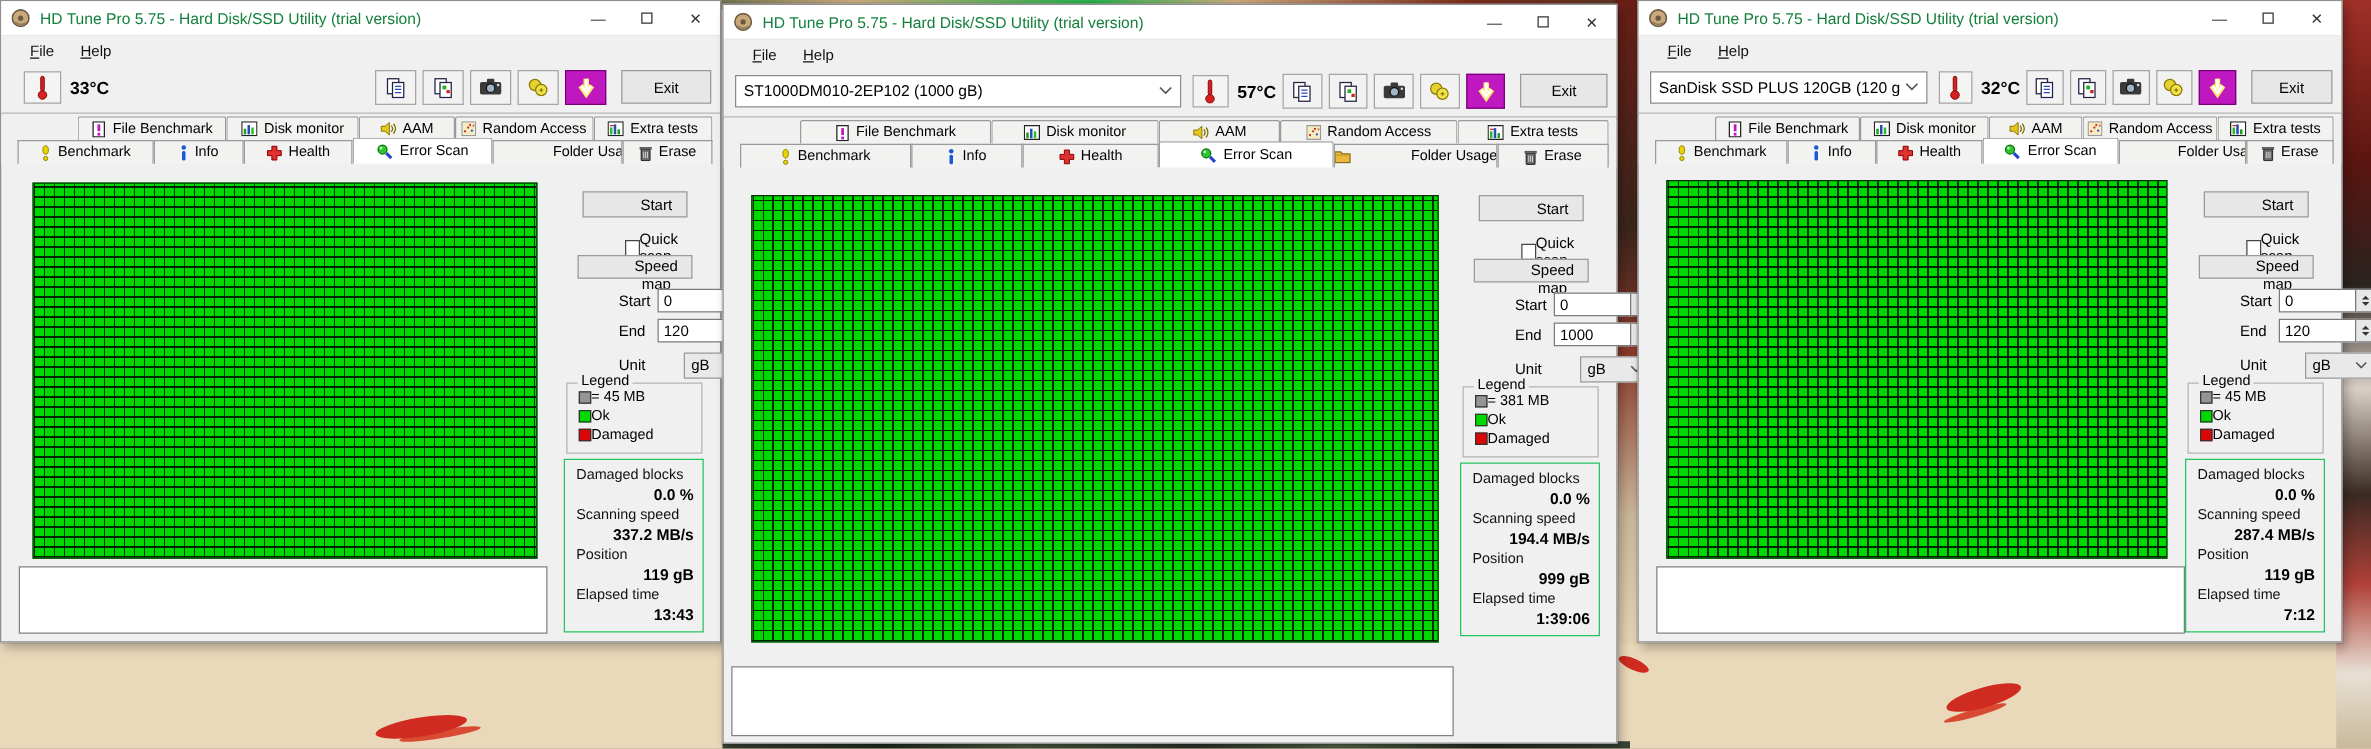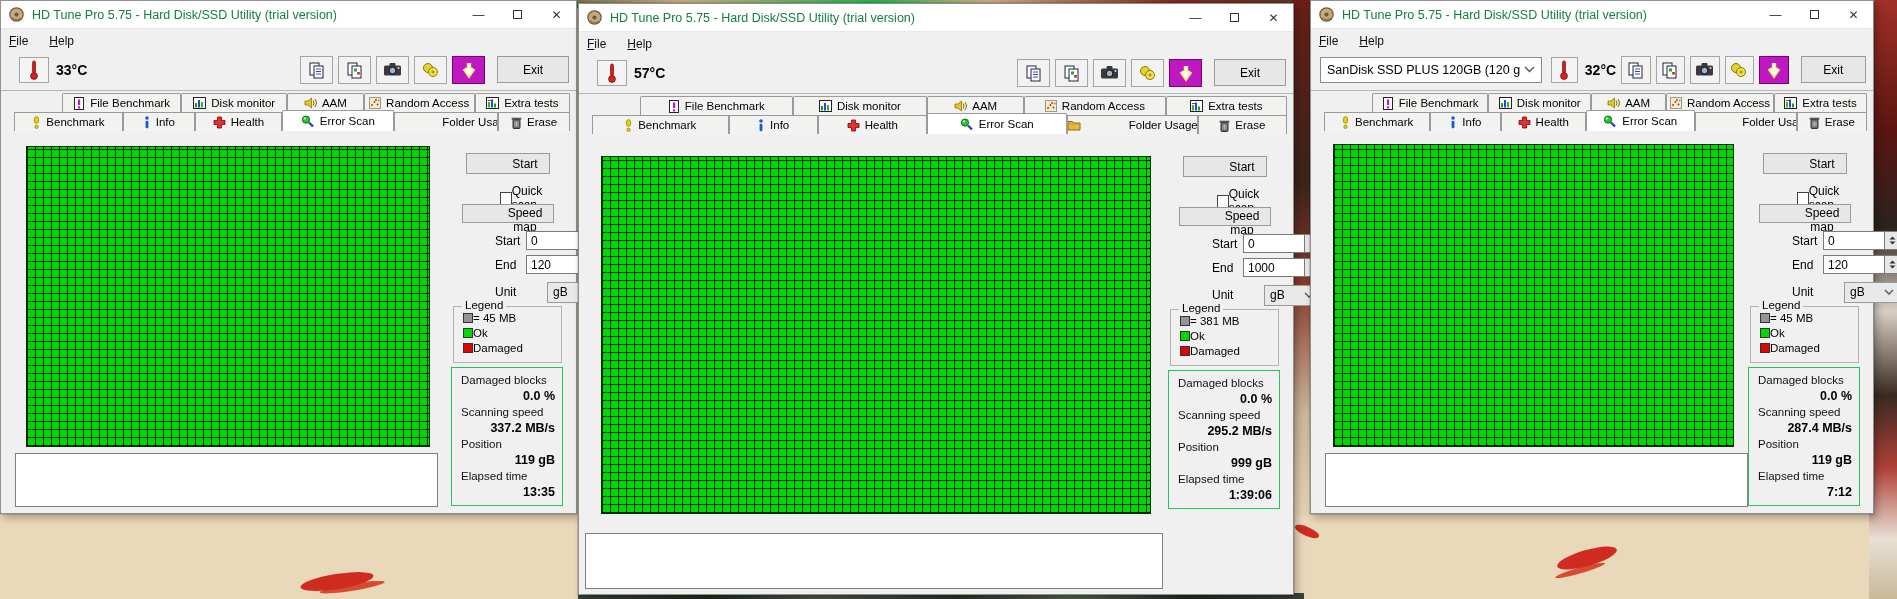--- a/index.html
+++ b/index.html
@@ -29,21 +29,21 @@
   .win-1{left:578px;top:3px;width:716px;height:592px;}
   .win-2{left:1310px;top:0;width:564px;height:514px;}
 
   .titlebar{height:28px;background:#ffffff;display:flex;align-items:center;padding-left:8px;border-bottom:1px solid #e8e8e8;}
   .app-icon{width:15px;height:15px;margin-right:8px;flex:0 0 auto;}
   .title-text{font-size:12.5px;color:#15803d;white-space:nowrap;overflow:hidden;flex:1 1 auto;}
   .caption-btns{display:flex;align-self:stretch;flex:0 0 auto;}
   .cap{width:39px;display:flex;align-items:center;justify-content:center;font-size:12px;color:#333;cursor:default;}
   .maxbox{width:9px;height:9px;border:1px solid #333;display:inline-block;}
 
-  .menubar{height:24px;display:flex;align-items:center;padding-left:6px;background:#f0f0f0;}
+  .menubar{height:24px;display:flex;align-items:center;padding-left:21px;background:#f0f0f0;}
   .menu-item{padding:2px 9px 2px 2px;margin-right:10px;color:#111;}
   .menu-item u{text-decoration:underline;}
 
   .toolbar{height:38px;display:flex;align-items:center;padding:0 7px 4px 9px;background:#f0f0f0;border-bottom:1px solid #b5b5b5;}
   .combo{height:26px;width:222px;background:#fff;border:1px solid #8a8a8a;display:flex;align-items:center;padding:0 6px;}
   .win-1 .combo{width:372px;}
   .combo-text{flex:1 1 auto;font-size:12.5px;white-space:nowrap;overflow:hidden;}
   .combo-arrow{flex:0 0 auto;margin-left:4px;display:flex;}
   .temp-btn{height:26px;width:30px;margin-left:9px;border:1px solid #a5a5a5;background:#f4f4f4;display:flex;align-items:center;justify-content:center;}
   .temp-val{font-weight:bold;font-size:14px;margin-left:7px;white-space:nowrap;}
@@ -379,21 +379,21 @@
       </div>
 
       <div class="stats-box">
         <div class="stat-label">Damaged blocks</div>
         <div class="stat-value">0.0 %</div>
         <div class="stat-label">Scanning speed</div>
         <div class="stat-value">337.2 MB/s</div>
         <div class="stat-label">Position</div>
         <div class="stat-value">119 gB</div>
         <div class="stat-label">Elapsed time</div>
-        <div class="stat-value">13:35</div>
+        <div class="stat-value">13:43</div>
       </div>
     </div>
   </div>
 
   <div class="win win-1">
     <div class="titlebar">
       <span class="app-icon">
         <svg viewBox="0 0 12 12" width="15" height="15">
             <circle cx="6" cy="6" r="5.3" fill="#c9a87c" stroke="#6b5a40"></circle>
             <circle cx="6" cy="6" r="1.7" fill="#6b5a40"></circle>
@@ -409,20 +409,28 @@
         <span class="cap">✕</span>
       </span>
     </div>
 
     <div class="menubar">
       <span class="menu-item"><u>F</u><span>ile</span></span>
       <span class="menu-item"><u>H</u><span>elp</span></span>
     </div>
 
     <div class="toolbar">
+      <div class="combo">
+        <span class="combo-text">ST1000DM010-2EP102 (1000 gB)</span>
+        <span class="combo-arrow">
+          <svg width="11" height="7" viewBox="0 0 11 7">
+              <path d="M1 1l4.5 4.5L10 1" stroke="#555" stroke-width="1.4" fill="none"></path>
+            </svg>
+        </span>
+      </div>
       <div class="temp-btn">
         <span>
           <svg width="10" height="20" viewBox="0 0 10 20">
               <rect x="3.6" y="1" width="2.8" height="12" rx="1.4" fill="#d42222" stroke="#8a0a0a" stroke-width="0.8"></rect>
               <circle cx="5" cy="16" r="3.4" fill="#d42222" stroke="#8a0a0a" stroke-width="0.8"></circle>
             </svg>
         </span>
       </div>
       <span class="temp-val">57°C</span>
       <span class="tb-spacer"></span>
@@ -649,21 +657,21 @@
         <div class="legend-item">
           <span class="sq red"></span>
           <span>Damaged</span>
         </div>
       </div>
 
       <div class="stats-box">
         <div class="stat-label">Damaged blocks</div>
         <div class="stat-value">0.0 %</div>
         <div class="stat-label">Scanning speed</div>
-        <div class="stat-value">295.2 MB/s</div>
+        <div class="stat-value">194.4 MB/s</div>
         <div class="stat-label">Position</div>
         <div class="stat-value">999 gB</div>
         <div class="stat-label">Elapsed time</div>
         <div class="stat-value">1:39:06</div>
       </div>
     </div>
   </div>
 
   <div class="win win-2">
     <div class="titlebar">

